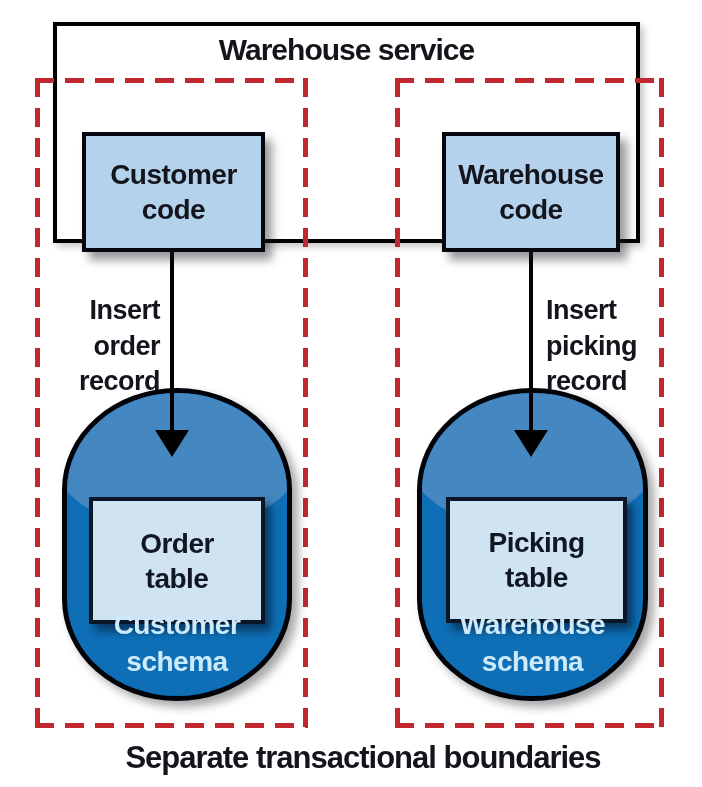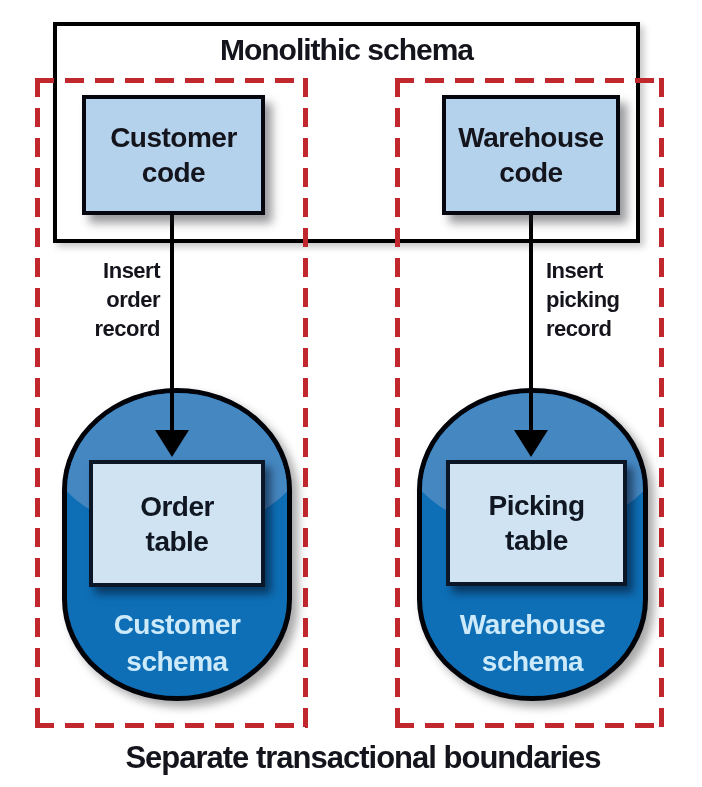--- a/index.html
+++ b/index.html
@@ -6,21 +6,21 @@
   html, body { background: #ffffff; }
   body {
     position: relative;
     width: 702px;
     height: 787px;
     overflow: hidden;
     font-family: "Liberation Sans", sans-serif;
     color: var(--text-dark, #14141c);
   }
   .abs { position: absolute; }
-  .pre { white-space: pre-line; }
+  .pre { white-space: pre-line; margin-top: 37px; }
 
   
   .monolith {
     left: 53px; top: 22px; width: 587px; height: 221px;
     border: 4px solid #000;
     background: transparent;
     box-shadow: 4px 4px 7px rgba(0,0,0,0.22);
   }
   .monolith-title {
     position: absolute; left: 0; right: 0; top: 7px;
@@ -68,21 +68,21 @@
     border-top: 27px solid #000;
   }
   .line-left  { left: 170px; top: 214px; height: 218px; }
   .line-right { left: 529px; top: 214px; height: 218px; }
   .head-left  { left: 155px; top: 430px; }
   .head-right { left: 514px; top: 430px; }
 
   
   .insert-label {
     top: 256px; width: 122px;
-    font-size: 22px; font-weight: 700; line-height: 1.32; letter-spacing: -0.5px;
+    font-size: 27px; font-weight: 700; line-height: 1.32; letter-spacing: -0.5px;
   }
   .insert-left  { left: 38px;  text-align: right; }
   .insert-right { left: 546px; text-align: left; }
 
   
   .schema {
     overflow: hidden;
     background: var(--schema-body-blue, #0e6fb6);
     border: 5px solid #020308;
     border-radius: 115px / 102px;
@@ -123,21 +123,21 @@
   .caption {
     left: 0; top: 740px; width: 702px;
     text-align: center;
     font-size: 31px; font-weight: 700; letter-spacing: -1px; padding-left: 24px;
   }
 </style>
 </head>
 <body>
 
 <div class="abs monolith">
-  <div class="monolith-title">Monolithic schema</div>
+  <div class="monolith-title">Warehouse service</div>
 </div>
 
 <div class="abs boundary boundary-left">
   <div class="dh top"></div>
   <div class="dh bottom"></div>
   <div class="dv left"></div>
   <div class="dv right"></div>
 </div>
 <div class="abs boundary boundary-right">
   <div class="dh top"></div>

